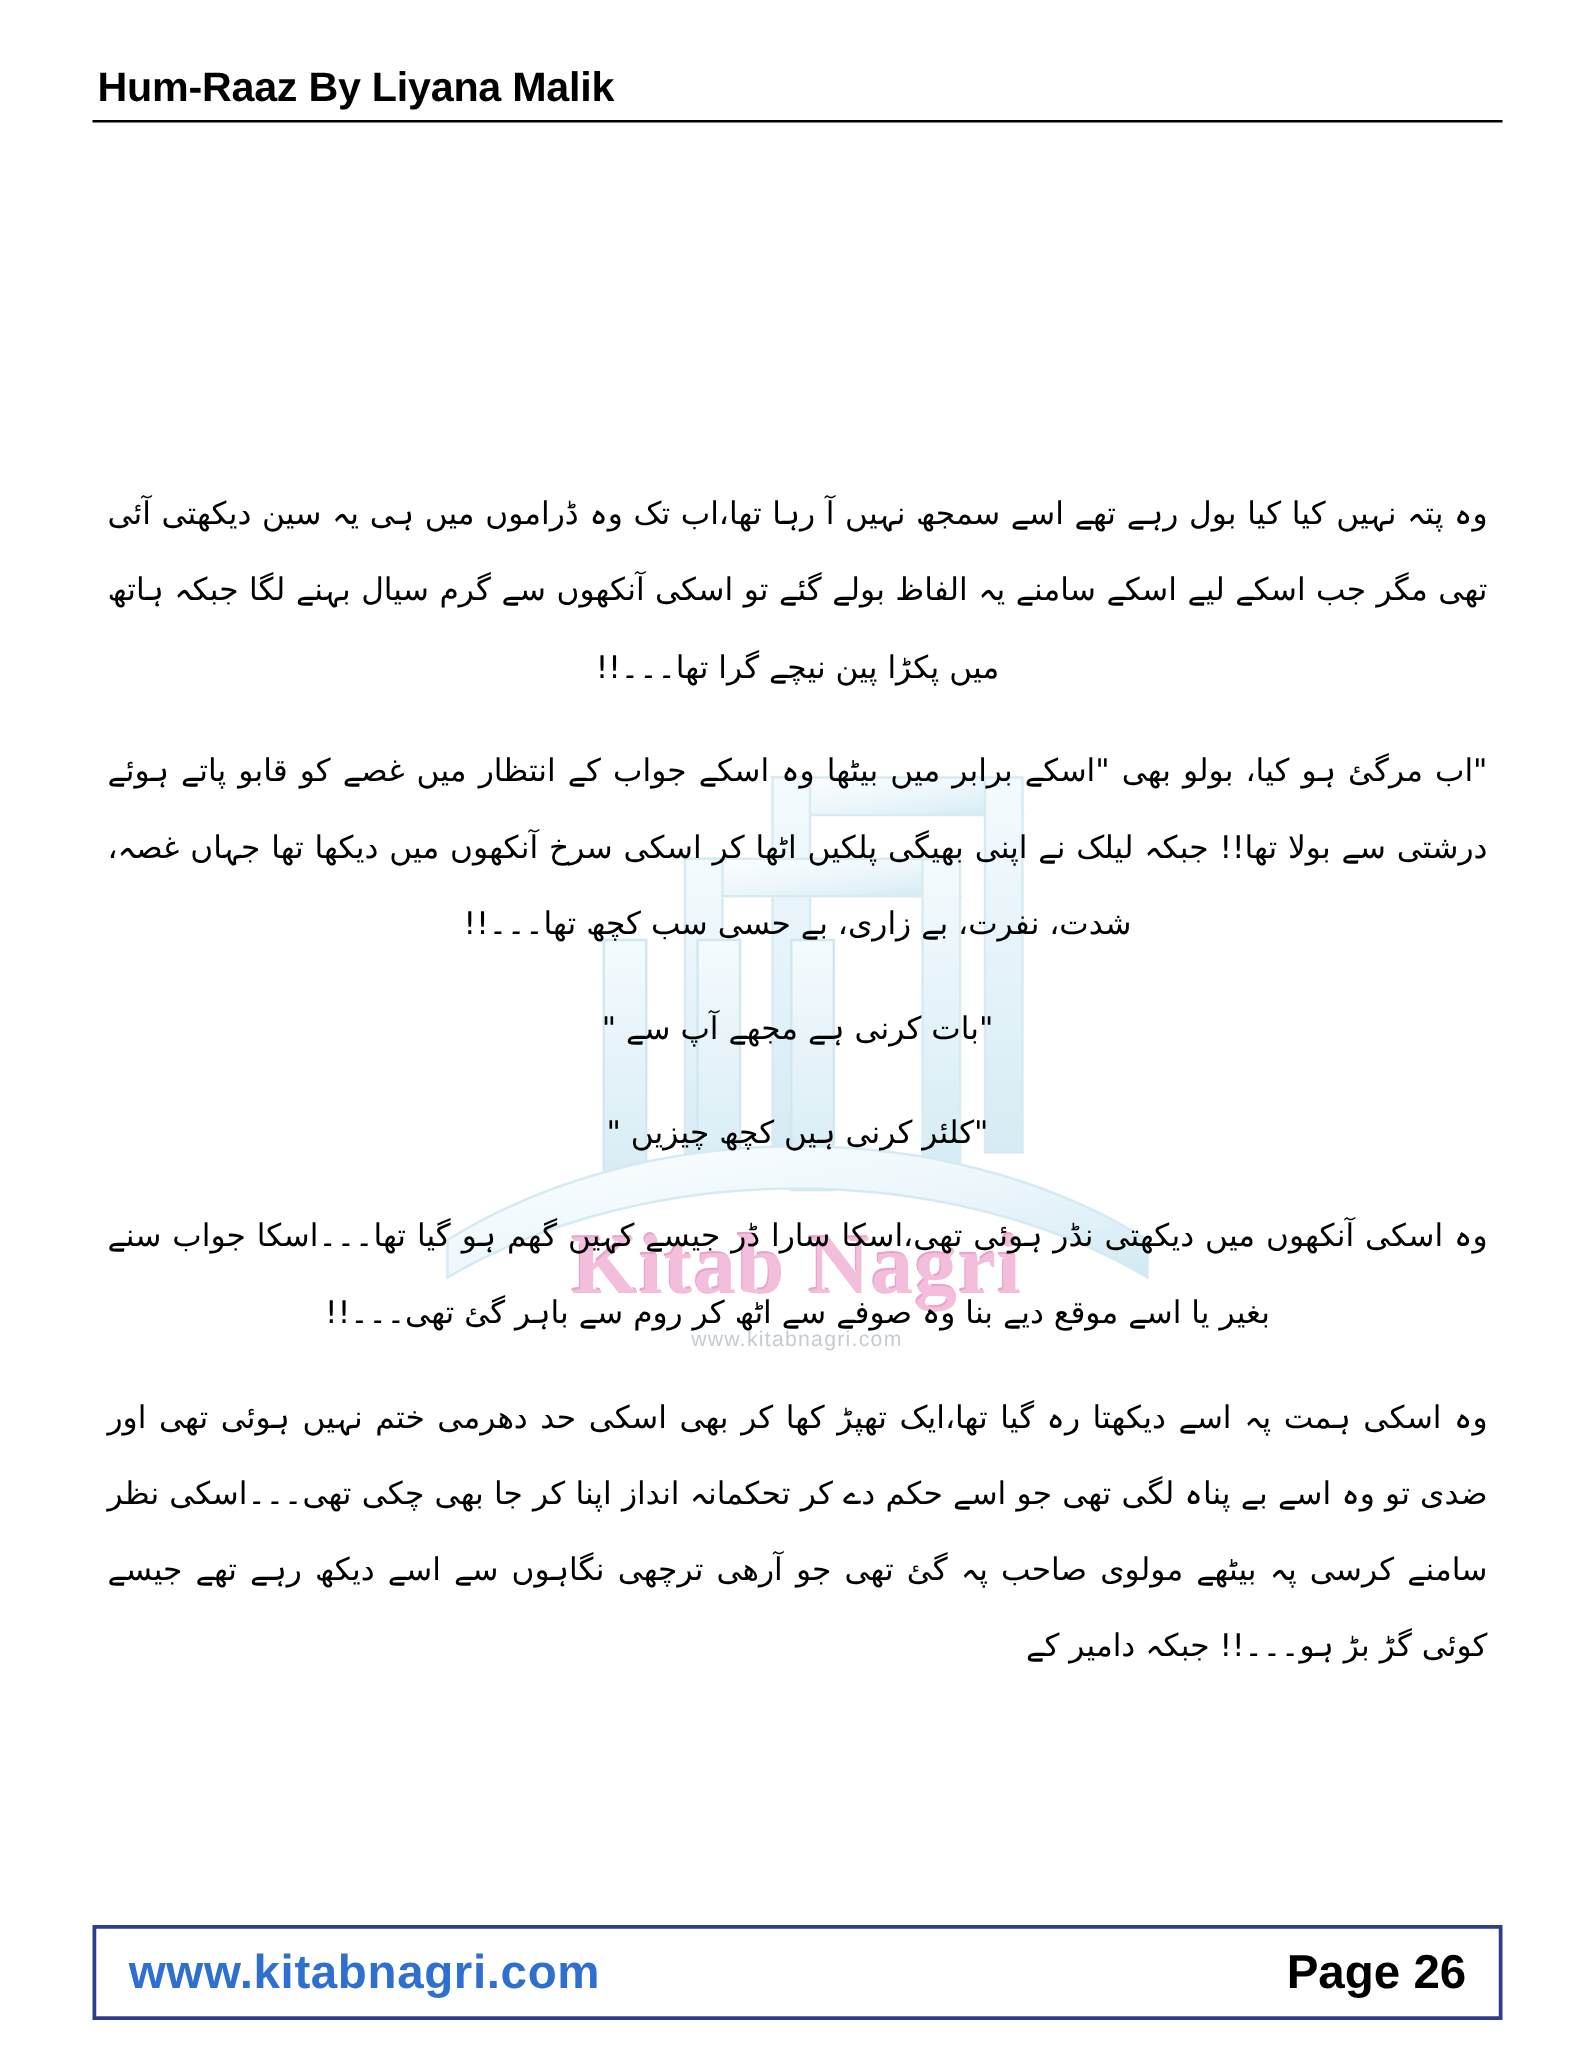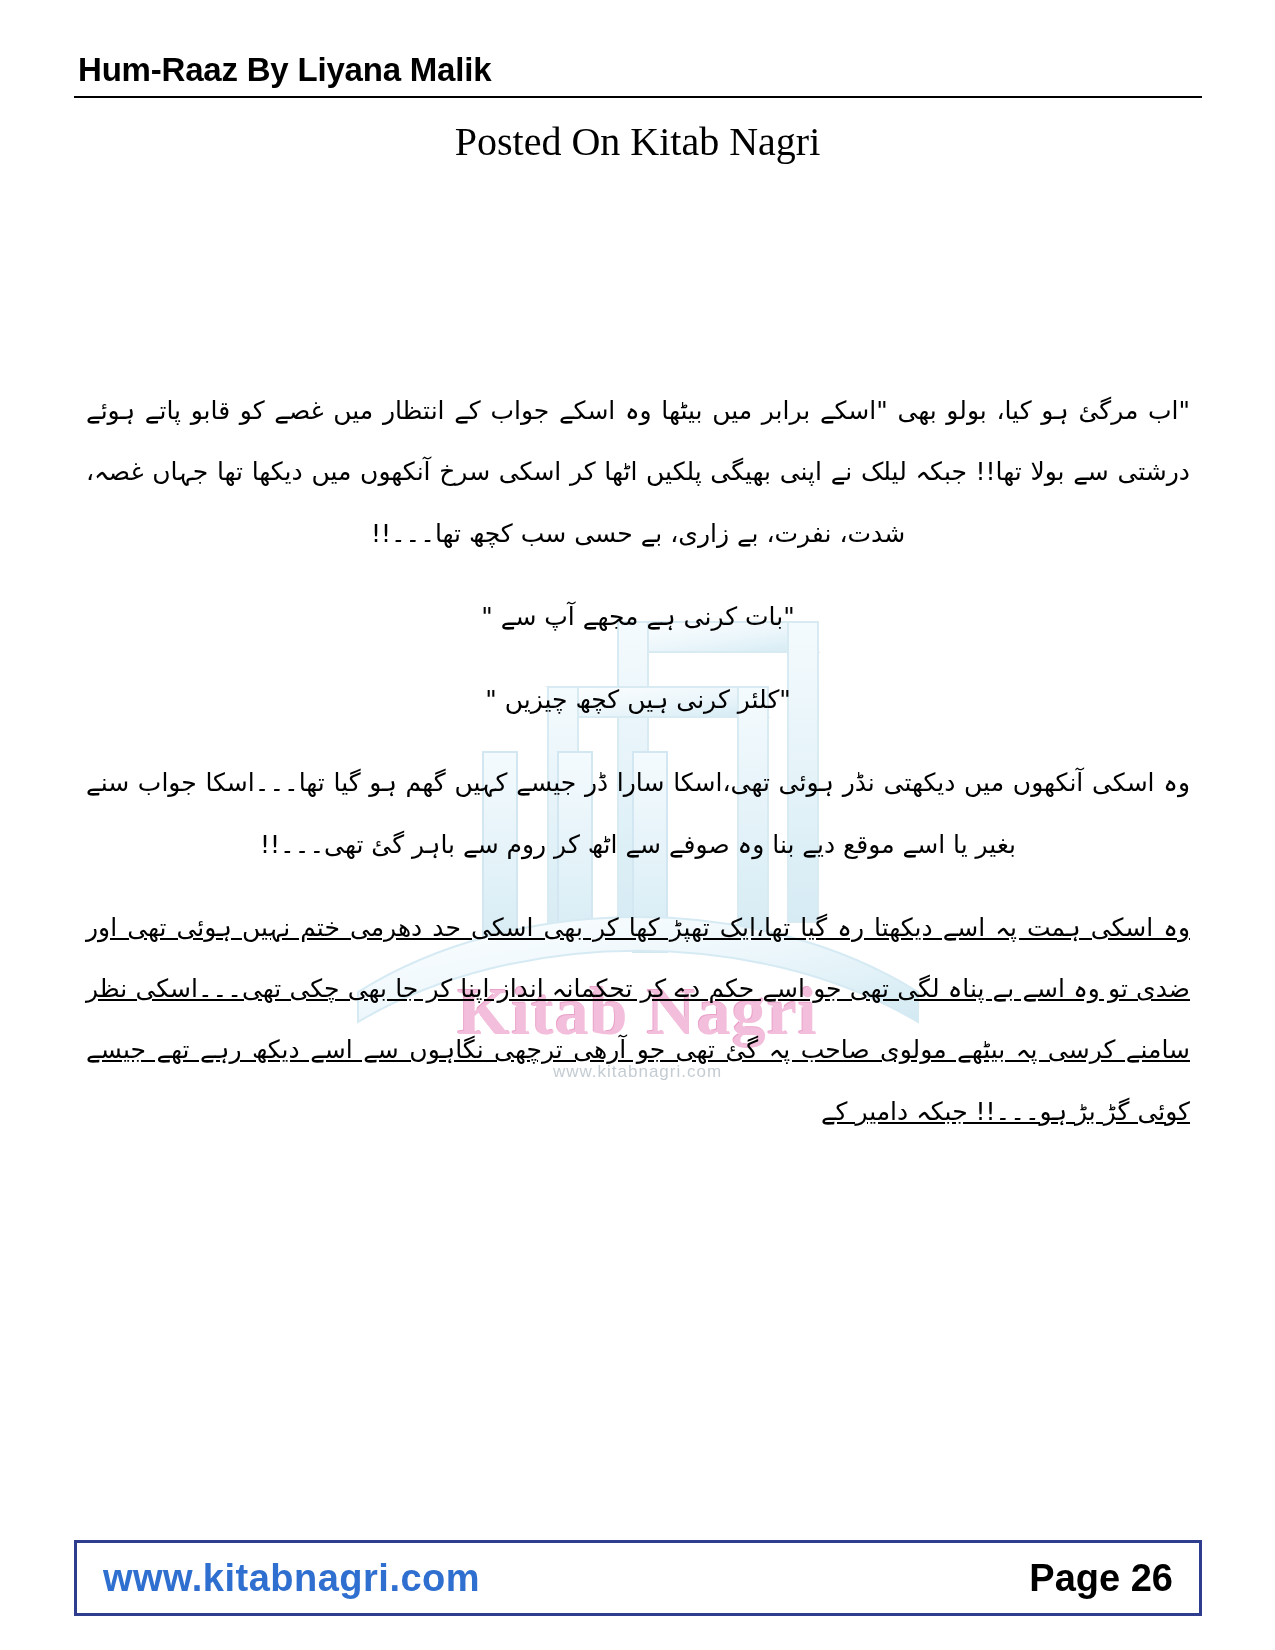--- a/index.html
+++ b/index.html
@@ -105,21 +105,21 @@
     font-size: 25px;
     line-height: 2.45;
     color: #000;
     z-index: 2;
   }
   .para {
     margin: 0 0 22px 0;
     text-align: justify;
     text-align-last: center;
   }
-  .para.right-last { text-align-last: right; text-decoration: underline; }
+  .para.right-last { text-align-last: right; }
   .para.center { text-align: center; text-align-last: center; }
 
   
   .footer {
     position: absolute;
     left: 74px;
     bottom: 34px;
     width: 1128px;
     height: 76px;
     border: 3px solid #2f3d8f;
@@ -146,21 +146,20 @@
 </head>
 <body>
 
 <div class="page">
 
   <div class="header">
     <div class="header-title">Hum-Raaz By Liyana Malik</div>
     <div class="header-rule"></div>
   </div>
 
-  <div class="subtitle">Posted On Kitab Nagri</div>
 
   <div class="watermark">
     <svg class="wm-svg" viewBox="0 0 640 520" xmlns="http://www.w3.org/2000/svg">
       <defs>
         <linearGradient id="g1" x1="0" y1="0" x2="1" y2="1">
           <stop offset="0%" stop-color="#ffffff"></stop>
           <stop offset="55%" stop-color="#eaf6fb"></stop>
           <stop offset="100%" stop-color="#cfe8f2"></stop>
         </linearGradient>
         <linearGradient id="g2" x1="0" y1="0" x2="0" y2="1">
@@ -181,20 +180,21 @@
       <rect x="240" y="160" width="34" height="200" fill="url(#g2)" stroke="#cfe6f1" stroke-width="2"></rect>
       <rect x="315" y="160" width="34" height="200" fill="url(#g2)" stroke="#cfe6f1" stroke-width="2"></rect>
 
       <path d="M40,400 C200,300 440,300 600,400 L600,430 C440,335 200,335 40,430 Z" fill="url(#g1)" stroke="#d3e9f3" stroke-width="2"></path>
     </svg>
     <div class="wm-text">Kitab Nagri</div>
     <div class="wm-url">www.kitabnagri.com</div>
   </div>
 
   <div class="content">
+    <p class="para">وہ پتہ نہیں کیا کیا بول رہے تھے اسے سمجھ نہیں آ رہا تھا،اب تک وہ ڈراموں میں ہی یہ سین دیکھتی آئی تھی مگر جب اسکے لیے اسکے سامنے یہ الفاظ بولے گئے تو اسکی آنکھوں سے گرم سیال بہنے لگا جبکہ ہاتھ میں پکڑا پین نیچے گرا تھا۔۔۔!!</p>
     <p class="para">"اب مرگئ ہو کیا، بولو بھی "اسکے برابر میں بیٹھا وہ اسکے جواب کے انتظار میں غصے کو قابو پاتے ہوئے درشتی سے بولا تھا!! جبکہ لیلک نے اپنی بھیگی پلکیں اٹھا کر اسکی سرخ آنکھوں میں دیکھا تھا جہاں غصہ، شدت، نفرت، بے زاری، بے حسی سب کچھ تھا۔۔۔!!</p>
     <p class="para center">"بات کرنی ہے مجھے آپ سے "</p>
     <p class="para center">"کلئر کرنی ہیں کچھ چیزیں "</p>
     <p class="para">وہ اسکی آنکھوں میں دیکھتی نڈر ہوئی تھی،اسکا سارا ڈر جیسے کہیں گھم ہو گیا تھا۔۔۔اسکا جواب سنے بغیر یا اسے موقع دیے بنا وہ صوفے سے اٹھ کر روم سے باہر گئ تھی۔۔۔!!</p>
     <p class="para right-last">وہ اسکی ہمت پہ اسے دیکھتا رہ گیا تھا،ایک تھپڑ کھا کر بھی اسکی حد دھرمی ختم نہیں ہوئی تھی اور ضدی تو وہ اسے بے پناہ لگی تھی جو اسے حکم دے کر تحکمانہ انداز اپنا کر جا بھی چکی تھی۔۔۔اسکی نظر سامنے کرسی پہ بیٹھے مولوی صاحب پہ گئ تھی جو آرھی ترچھی نگاہوں سے اسے دیکھ رہے تھے جیسے کوئی گڑ بڑ ہو۔۔۔!! جبکہ دامیر کے</p>
   </div>
 
   <div class="footer">
     <div class="footer-site">www.kitabnagri.com</div>
     <div class="footer-page">Page 26</div>

